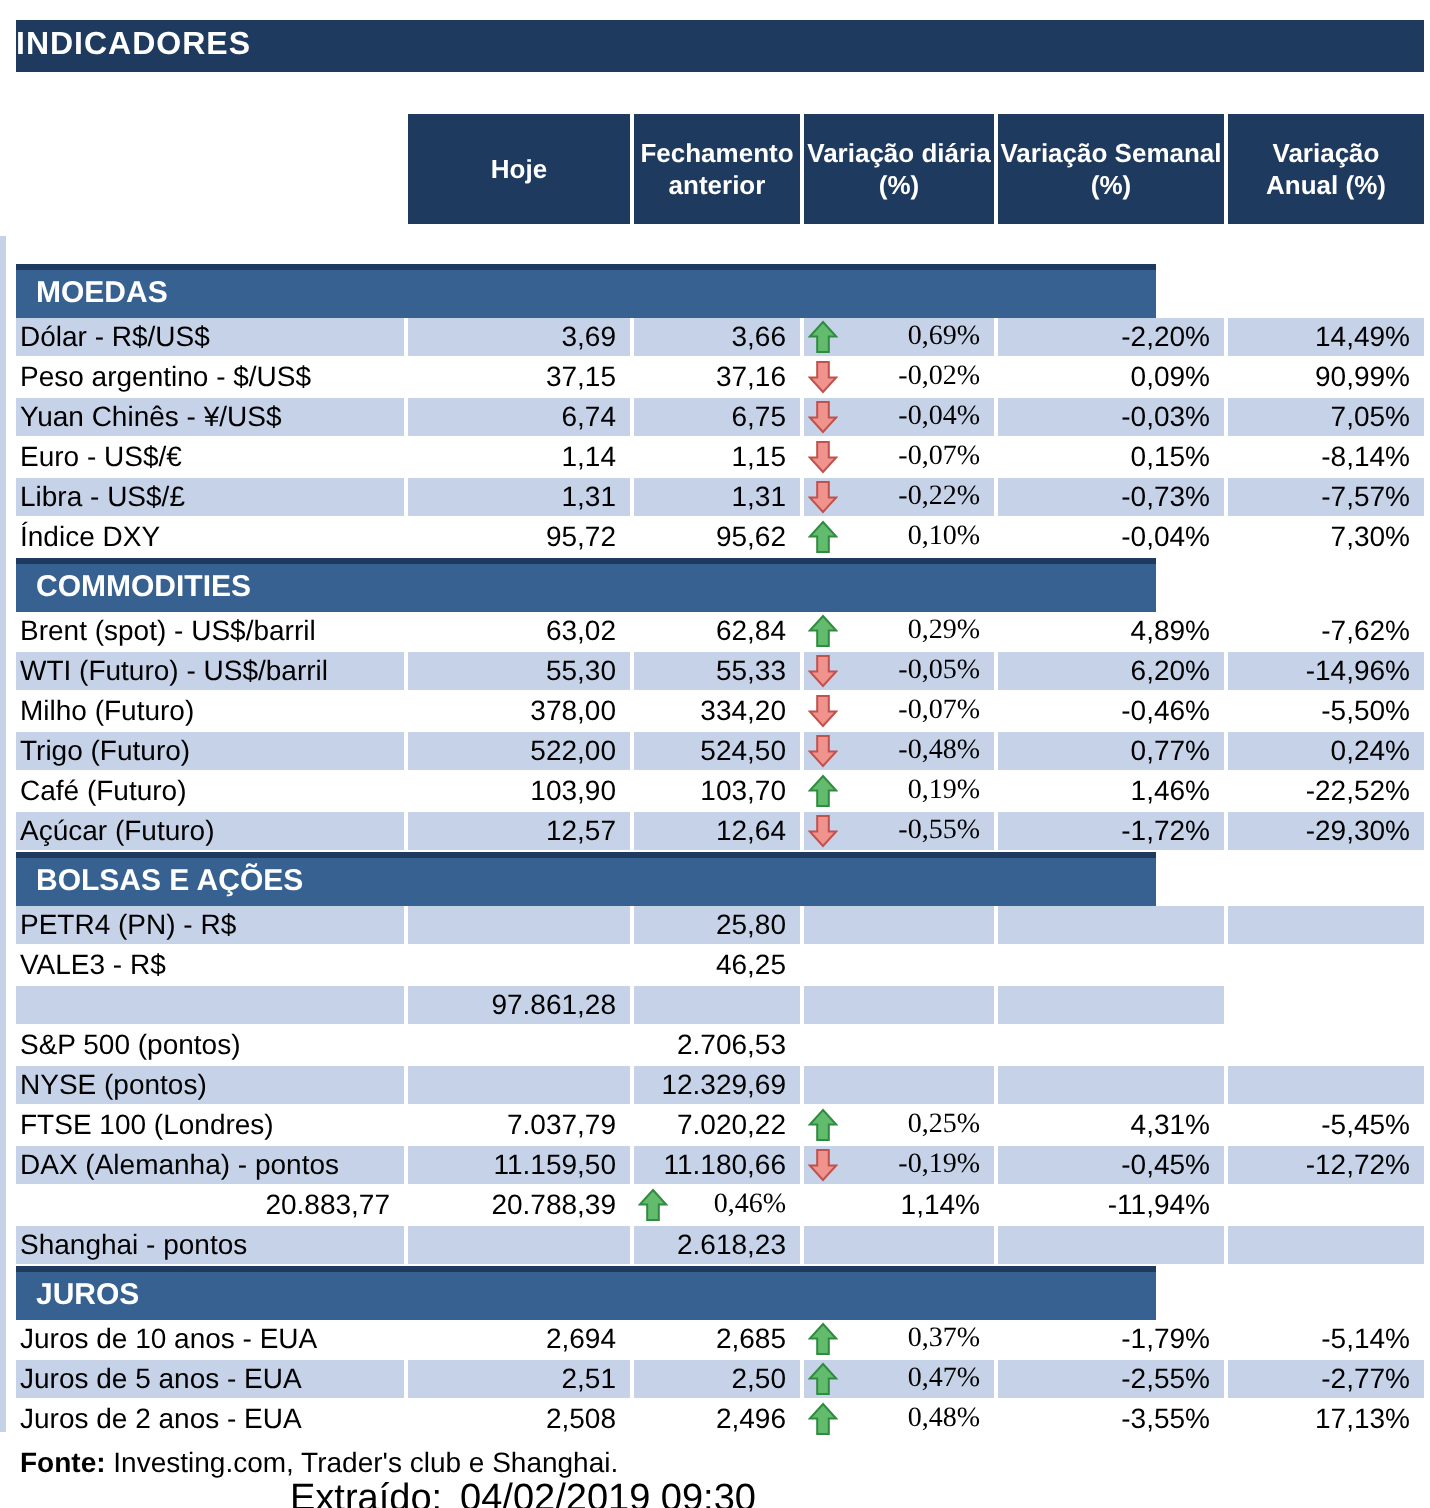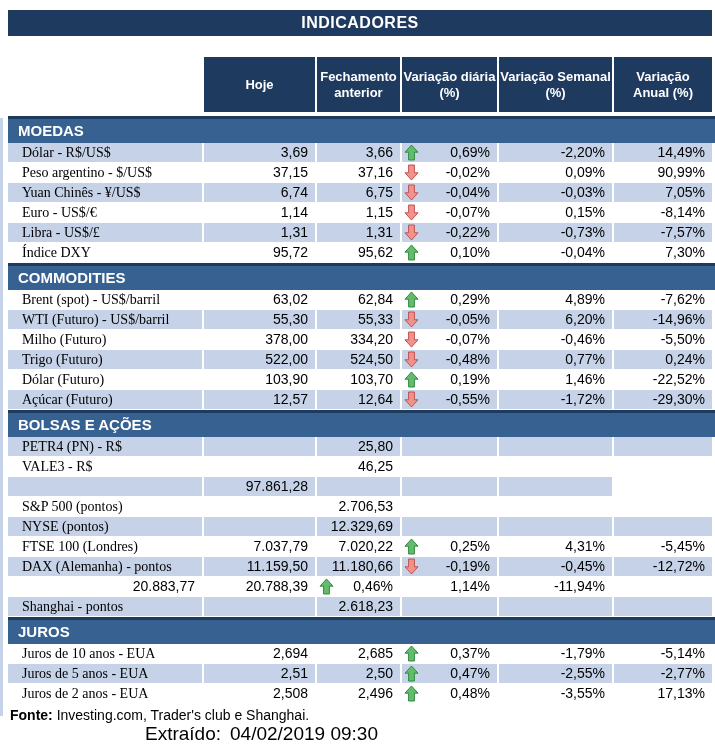--- a/index.html
+++ b/index.html
@@ -13,52 +13,52 @@
   html, body { margin: 0; padding: 0; }
   body {
     width: 715px; height: 754px; background: #fff;
     font-family: "Liberation Sans", sans-serif; color: var(--txt);
   }
   .page { position: relative; width: 715px; height: 754px; overflow: hidden; }
   .left-strip { position: absolute; left: 0; top: 118px; width: 3px; height: 598px; background: var(--shaded); }
   .title-bar {
     margin: 10px 0 21px 8px; width: 704px; height: 26px;
     background: var(--navy); color: var(--htxt);
-    display: flex; align-items: center; justify-content: center;
+    display: flex; align-items: center; justify-content: flex-start;
     font-weight: bold; font-size: 16px; letter-spacing: 0.5px;
   }
   .grid {
     display: grid; margin-left: 8px; width: 704px;
     grid-template-columns: 194px 111px 83px 95px 113px 98px;
     column-gap: 2px;
   }
-  .header-row { margin-bottom: 4px; }
+  .header-row { margin-bottom: 20px; }
   .header-cell {
     height: 55px; background: var(--navy); color: var(--htxt);
     display: flex; align-items: center; justify-content: center;
     text-align: center; font-weight: bold; font-size: 13px; line-height: 16px;
     white-space: pre-line;
   }
   .header-cell.spacer { background: transparent; }
   .section-bar {
-    margin-left: 8px; width: 708px; height: 27px;
+    margin-left: 8px; width: 570px; height: 27px;
     border-top: 3px solid var(--navy);
     background: var(--steel); color: var(--htxt);
     font-weight: bold; font-size: 15px;
     padding: 3px 0 0 10px; line-height: 18px;
   }
   .row { margin-bottom: 1px; }
   .cell {
     height: 19px; line-height: 19px; font-size: 14px;
     overflow: hidden; white-space: nowrap; background: #fff;
   }
   .cell.shaded { background: var(--shaded); }
-  .cell.label { padding-left: 14px; font-family: Liberation Serif, serif; }
+  .cell.label { padding-left: 2px; }
   .cell.num { text-align: right; padding-right: 7px; }
-  .cell.dia { display: flex; align-items: center; justify-content: space-between; padding: 0 7px 0 2px; }
+  .cell.dia { display: flex; align-items: center; justify-content: space-between; padding: 0 7px 0 2px; font-family: Liberation Serif, serif; }
   .arrow-slot { width: 15px; height: 17px; display: inline-flex; align-items: center; }
   .footer-line1 { margin: 3px 0 0 10px; font-size: 14px; line-height: 18px; }
   .footer-line1 b { font-weight: bold; }
   .footer-line2 { margin: 1px 0 0 145px; font-size: 19px; line-height: 18px; }
   .footer-line2 .val { margin-left: 9px; }
 </style>
 </head>
 <body>
 
 <div class="page">
@@ -228,21 +228,21 @@
             <svg width="15" height="17" viewBox="0 0 15 17">
               <path d="M7.5 16 L1 8.8 L4.6 8.8 L4.6 1 L10.4 1 L10.4 8.8 L14 8.8 Z" fill="#F0938C" stroke="#C1514D" stroke-width="1" stroke-linejoin="miter"></path>
             </svg>
           </span>
           <span>-0,48%</span>
         </div>
         <div class="cell num shaded">0,77%</div>
         <div class="cell num shaded">0,24%</div>
       </div>
       <div class="grid row">
-        <div class="cell label">Dólar (Futuro)</div>
+        <div class="cell label">Café (Futuro)</div>
         <div class="cell num">103,90</div>
         <div class="cell num">103,70</div>
         <div class="cell dia">
           <span class="arrow-slot">
             <svg width="15" height="17" viewBox="0 0 15 17">
               <path d="M7.5 1 L14 8.2 L10.4 8.2 L10.4 16 L4.6 16 L4.6 8.2 L1 8.2 Z" fill="#63BC6E" stroke="#2F8B3F" stroke-width="1" stroke-linejoin="miter"></path>
             </svg>
           </span>
           <span>0,19%</span>
         </div>

